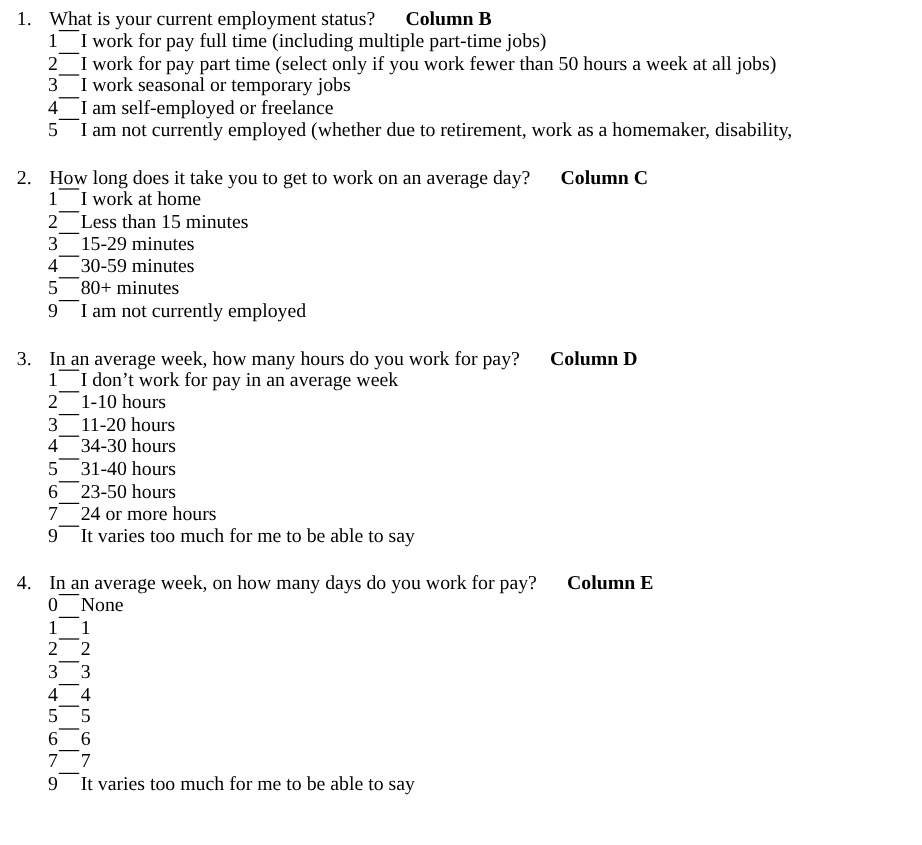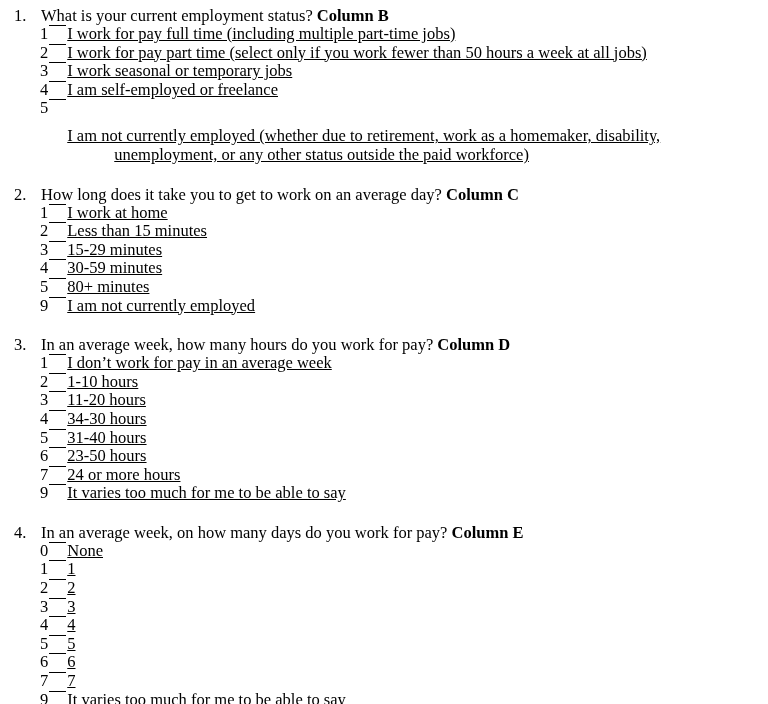--- a/index.html
+++ b/index.html
@@ -40,20 +40,21 @@
     flex: 0 0 auto;
     width: 27px;
     text-align: left;
     font-size: 16.5px;
   }
   .question-text {
     flex: 1 1 auto;
   }
   .column-label {
     font-weight: bold;
+    margin-left: 21px;
   }
   .options {
     margin: 0;
     padding: 0;
     list-style: none;
   }
   .option {
     display: flex;
     align-items: flex-start;
     font-size: 16.5px;
@@ -67,30 +68,28 @@
   .option-rule {
     flex: 0 0 auto;
     display: inline-block;
     width: 17px;
     border-bottom: 1.3px solid #000;
     margin: 0 0 4px 1px;
   }
   .option-label {
     flex: 1 1 auto;
     padding-left: 1px;
-    text-decoration: underline;
   }
   .option-label .cont {
     display: block;
     padding-left: 47px;
     text-indent: 0;
   }
   .option.wrapping .option-label {
     white-space: normal;
-    margin-top: 28px;
   }
 </style>
 </head>
 <body>
 
 <div class="page">
   <div id="questions-root">
       <div class="question-block">
         <div class="question-line">
           <span class="question-number">1.</span>
@@ -113,21 +112,21 @@
             <span class="option-label"><span>I work seasonal or temporary jobs</span></span>
           </li>
           <li class="option">
             <span class="option-code">4</span>
             <span class="option-rule"></span>
             <span class="option-label"><span>I am self-employed or freelance</span></span>
           </li>
           <li class="option wrapping">
             <span class="option-code">5</span>
             <span class="option-rule"></span>
-            <span class="option-label"><span>I am not currently employed (whether due to retirement, work as a homemaker, disability,</span><span class="cont">unemployment, or any other status outside the paid workforce)</span></span>
+            <span class="option-label"><span>I am not currently employed (whether due to retirement, work as a homemaker, disability,</span></span>
           </li>
         </ul>
       </div>
       <div class="question-block">
         <div class="question-line">
           <span class="question-number">2.</span>
           <span class="question-text"><span>How long does it take you to get to work on an average day? </span><span class="column-label">Column C</span></span>
         </div>
         <ul class="options">
           <li class="option">

